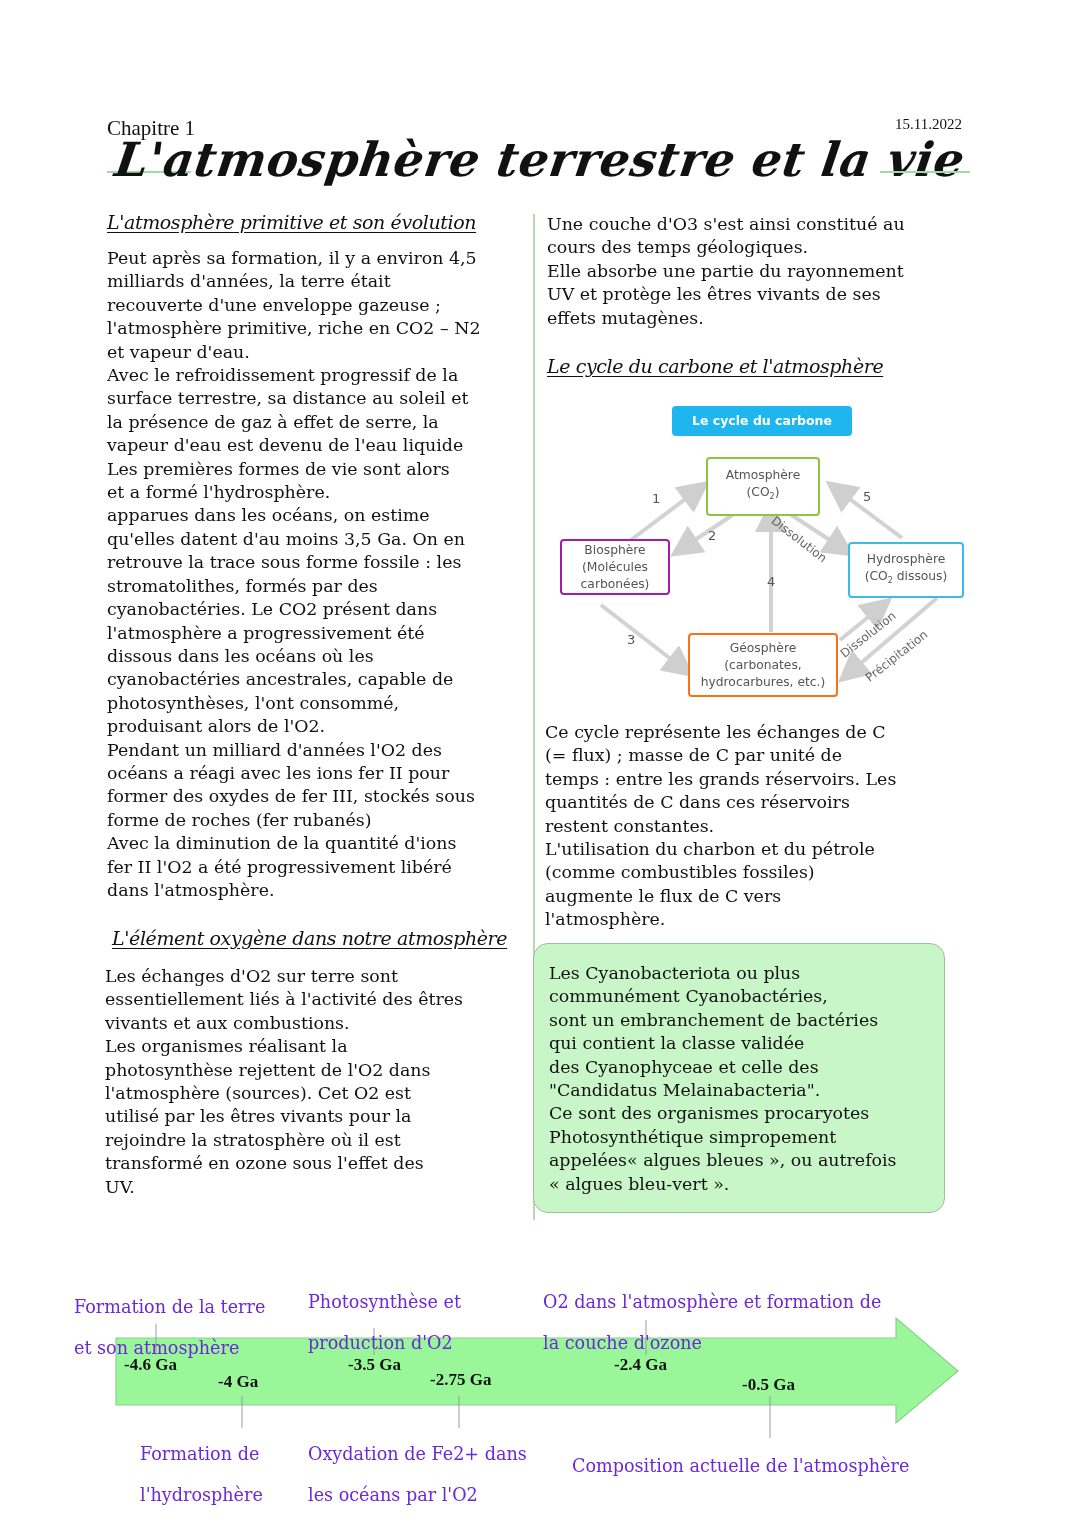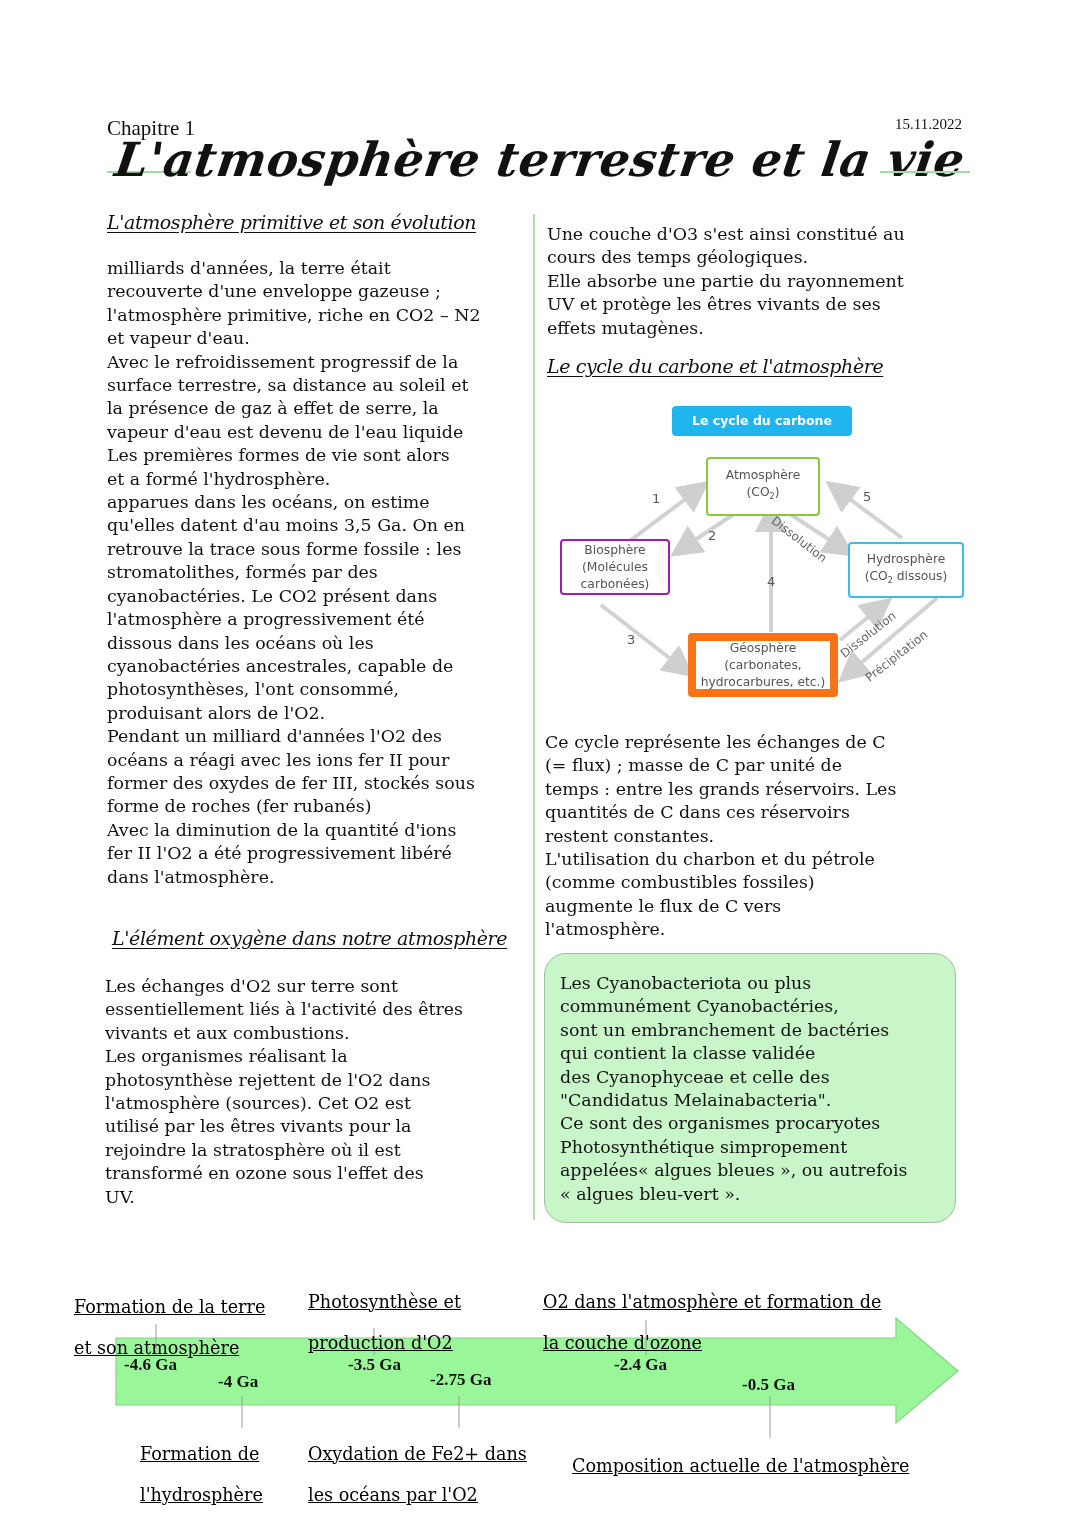--- a/index.html
+++ b/index.html
@@ -9,67 +9,68 @@
 
   #chapter { left: 107px; top: 108px; font-size: 21px; }
   #date { right: 118px; top: 108px; font-size: 15px; }
   #title {
     left: 0; width: 1080px; top: 132px; text-align: center;
     font-family: "DejaVu Serif", serif; font-style: italic; font-weight: bold;
     font-size: 47px; letter-spacing: 0.5px; transform: skewX(-8deg);
   }
   .rule { height: 2px; background: #a3d9a3; top: 171px; }
 
-  .col { font-family: "DejaVu Serif", serif; font-size: 17.4px; line-height: 23.4px; color: #111; margin-top: 10px; }
+  .col { font-family: "DejaVu Serif", serif; font-size: 17.4px; line-height: 23.4px; color: #111; }
   .col p { margin: 0; }
   .heading {
     font-family: "DejaVu Serif", serif; font-style: italic; font-size: 19px;
     text-decoration: underline; text-underline-offset: 3px; color: #111;
     letter-spacing: -0.4px;
   }
 
   #divider { left: 533px; top: 214px; width: 2px; height: 1006px; background: #b9d8b2; }
 
   #cyano-box {
-    left: 544px; top: 943px; width: 412px; height: 270px;
-    background: #c9f6c9; border: 1.5px solid #9cbf9c; border-radius: 22px;
+    left: 533px; top: 943px; width: 412px; height: 270px;
+    background: #c9f6c9; border: 1.5px solid #9cbf9c; border-radius: 15px;
     box-sizing: border-box; padding: 18px 14px 0 15px;
   }
 
   
   #diagram { left: 555px; top: 400px; width: 415px; height: 305px; }
   .dbox {
     position: absolute; background: #fff; border-radius: 4px; text-align: center;
     font-family: "DejaVu Sans", sans-serif; font-size: 12.3px; line-height: 17px; color: #555;
     box-sizing: border-box; display: flex; flex-direction: column; justify-content: center;
   }
   .dnum { position: absolute; font-family: "DejaVu Sans", sans-serif; font-size: 13px; color: #555; }
   .dlabel { position: absolute; font-family: "DejaVu Sans", sans-serif; font-size: 12px; color: #666; white-space: nowrap; transform-origin: left center; }
   #diagram-title {
     position: absolute; left: 117px; top: 6px; width: 180px; height: 30px; border-radius: 4px;
     background: #1fb6ef; color: #fff; font-family: "DejaVu Sans", sans-serif; font-weight: bold;
     font-size: 12.5px; line-height: 30px; text-align: center;
   }
 
   
   #timeline-svg { left: 0; top: 1300px; }
-  .tl-top { font-family: "DejaVu Serif", serif; font-size: 17.6px; line-height: 24px; color: #000000; text-decoration: underline; }
+  .tl-top { font-family: "DejaVu Serif", serif; font-size: 17.6px; line-height: 24px; color: #6d28d9; }
   .tl-date { font-family: "Liberation Serif", serif; font-weight: bold; font-size: 17px; color: #111; }
 </style>
 </head>
 <body>
 
 <div class="abs times" id="chapter">Chapitre 1</div>
 <div class="abs times" id="date">15.11.2022</div>
 <div class="abs rule" style="left:107px;width:84px;"></div>
 <div class="abs" id="title">L'atmosphère terrestre et la vie</div>
 <div class="abs rule" style="left:880px;width:90px;"></div>
 
 <div class="abs heading" style="left:107px;top:211px;">L'atmosphère primitive et son évolution</div>
 <div class="abs col" id="s1-body" style="left:107px;top:247px;width:425px;">
+    <p>Peut après sa formation, il y a environ 4,5</p>
     <p>milliards d'années, la terre était</p>
     <p>recouverte d'une enveloppe gazeuse ;</p>
     <p>l'atmosphère primitive, riche en CO2 – N2</p>
     <p>et vapeur d'eau.</p>
     <p>Avec le refroidissement progressif de la</p>
     <p>surface terrestre, sa distance au soleil et</p>
     <p>la présence de gaz à effet de serre, la</p>
     <p>vapeur d'eau est devenu de l'eau liquide</p>
     <p>Les premières formes de vie sont alors</p>
     <p>et a formé l'hydrosphère.</p>
@@ -147,21 +148,21 @@
     <div>Biosphère</div>
     <div>(Molécules</div>
     <div>carbonées)</div>
   </div>
 
   <div class="dbox" style="left:293px;top:142px;width:116px;height:56px;border:2px solid #3cbbe8;">
     <div>Hydrosphère</div>
     <div><span>(CO</span><sub style="font-size:8px;">2</sub><span> dissous)</span></div>
   </div>
 
-  <div class="dbox" style="left:133px;top:233px;width:150px;height:64px;border:8px solid #f97316;">
+  <div class="dbox" style="left:133px;top:233px;width:150px;height:64px;border:2px solid #f97316;">
     <div>Géosphère</div>
     <div>(carbonates,</div>
     <div>hydrocarbures, etc.)</div>
   </div>
 
   <div class="dnum" style="left:97px;top:91px;">1</div>
   <div class="dnum" style="left:153px;top:128px;">2</div>
   <div class="dnum" style="left:72px;top:232px;">3</div>
   <div class="dnum" style="left:212px;top:174px;">4</div>
   <div class="dnum" style="left:308px;top:89px;">5</div>

